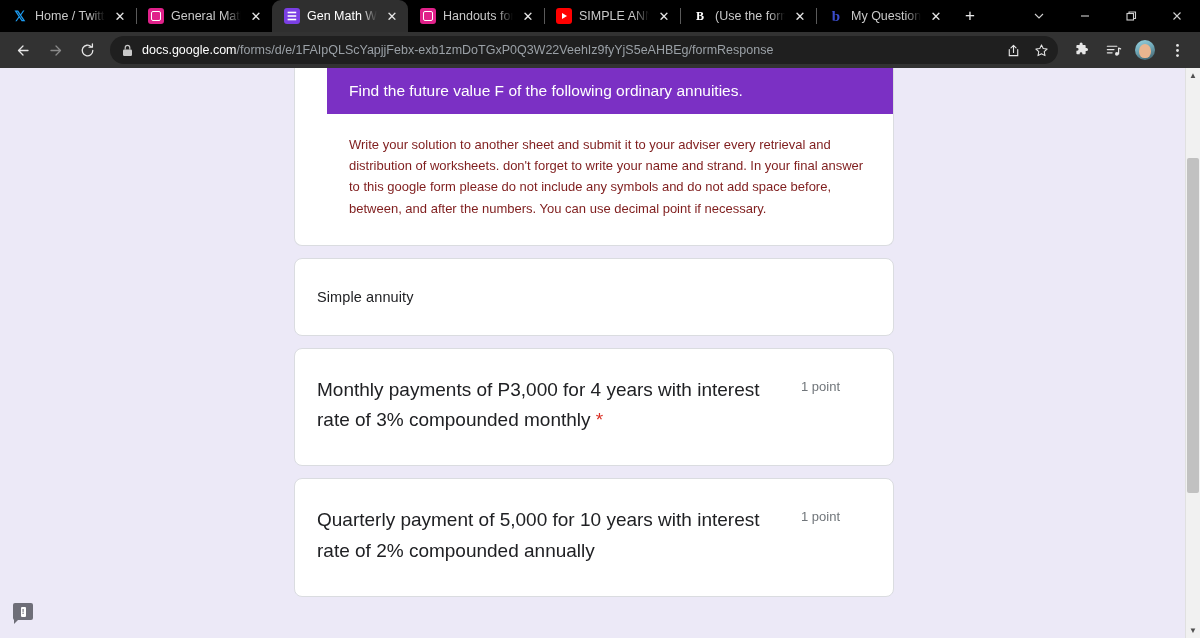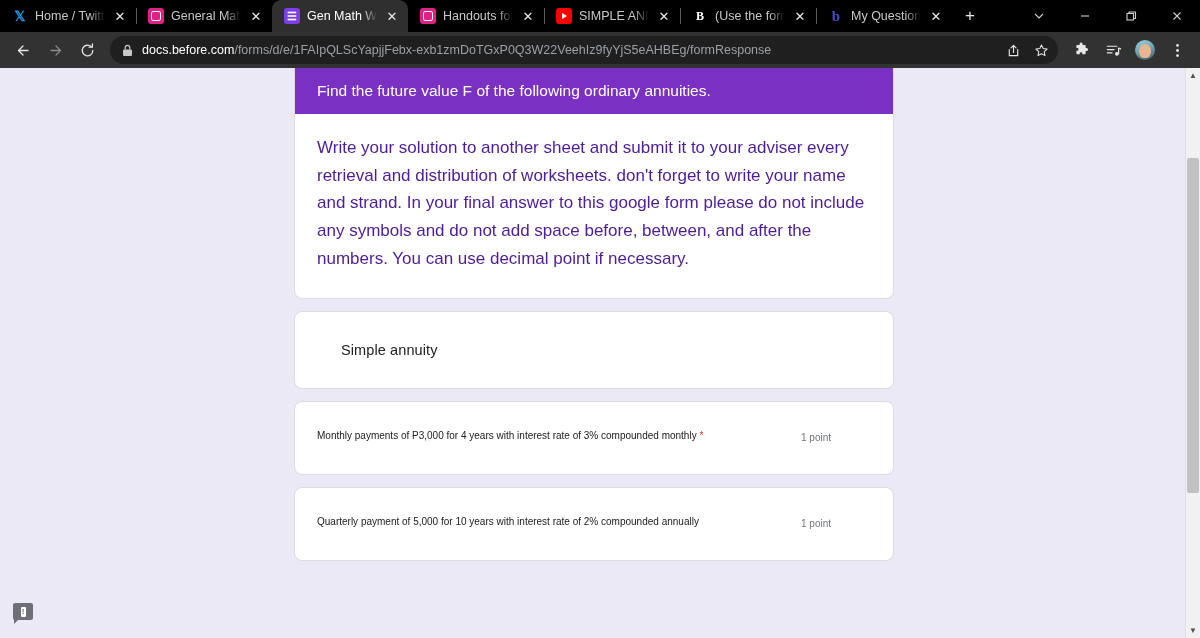--- a/index.html
+++ b/index.html
@@ -176,63 +176,63 @@
     margin: 0 auto;
     position: relative;
     left: -6px;
     padding-bottom: 20px;
   }
   .card {
     background: #ffffff;
     border: 1px solid #dadce0;
     border-radius: 8px;
     margin-bottom: 12px;
+    padding-left: 32px;
   }
   .hdr-card {
     border: none;
     border-radius: 0 0 8px 8px;
     margin-bottom: 12px;
     overflow: hidden;
     border-left: 1px solid #dadce0;
     border-right: 1px solid #dadce0;
     border-bottom: 1px solid #dadce0;
   }
   .hdr-bar {
     background: #7b30c4;
     color: #ffffff;
     font-size: 15.5px;
     padding: 13px 22px 14px 22px;
     line-height: 1.25;
   }
   .hdr-desc {
     padding: 20px 22px 26px 22px;
-    font-size: 17px;
-    color: #4c1d95;
+    font-size: 13px;
+    color: #7f1d1d;
     line-height: 1.62;
   }
   .section-card { padding: 30px 22px 30px 22px; }
   .section-title {
     font-size: 14.5px;
     color: #202124;
     letter-spacing: .1px;
-    margin-left: 24px;
   }
   .q-card { padding: 26px 22px 30px 22px; }
   .q-row { display: flex; align-items: flex-start; }
   .q-text {
     flex: 1 1 auto;
-    font-size: 10px;
+    font-size: 19px;
     color: #202124;
     line-height: 1.6;
     max-width: 470px;
   }
   .req { color: #d93025; }
   .points {
     flex: 0 0 auto;
-    font-size: 10px;
+    font-size: 13px;
     color: #70757a;
     padding-top: 4px;
     margin-left: 14px;
     white-space: nowrap;
   }
   .answer {
     margin-top: 34px;
     width: 278px;
     font-size: 13px;
     color: #70757a;
@@ -392,21 +392,21 @@
       </svg>
     </div>
 
     <div class="omnibox">
       <span class="lock">
         <svg width="11" height="13" viewBox="0 0 11 13">
           <rect x="1" y="5.5" width="9" height="6.5" rx="1.2" fill="#c8c8c8"></rect>
           <path d="M3.2 5.5V3.7a2.3 2.3 0 0 1 4.6 0v1.8" stroke="#c8c8c8" stroke-width="1.2" fill="none"></path>
         </svg>
       </span>
-      <span class="url"><span class="host">docs.before.com</span><span>/forms/d/e/1FAIpQLScYapjjFebx-exb1zmDoTGxP0Q3W22VeehIz9fyYjS5eAHBEg/formResponse</span></span>
+      <span class="url"><span class="host">docs.google.com</span><span>/forms/d/e/1FAIpQLScYapjjFebx-exb1zmDoTGxP0Q3W22VeehIz9fyYjS5eAHBEg/formResponse</span></span>
       <span class="omni-icons">
         <span class="omni-btn">
           <svg width="15" height="15" viewBox="0 0 16 16">
             <path d="M3.5 7v6.5h9V7" stroke="#e6e6e6" stroke-width="1.2" fill="none" stroke-linecap="round"></path>
             <path d="M8 10V2.5M8 2.5L5.3 5.2M8 2.5l2.7 2.7" stroke="#e6e6e6" stroke-width="1.2" fill="none" stroke-linecap="round" stroke-linejoin="round"></path>
           </svg>
         </span>
         <span class="omni-btn">
           <svg width="15" height="15" viewBox="0 0 16 16">
             <path d="M8 2l1.8 3.9 4.2.5-3.1 2.9.85 4.2L8 11.5 4.25 13.5l.85-4.2L2 6.4l4.2-.5z" stroke="#e6e6e6" stroke-width="1.1" fill="none" stroke-linejoin="round"></path>

